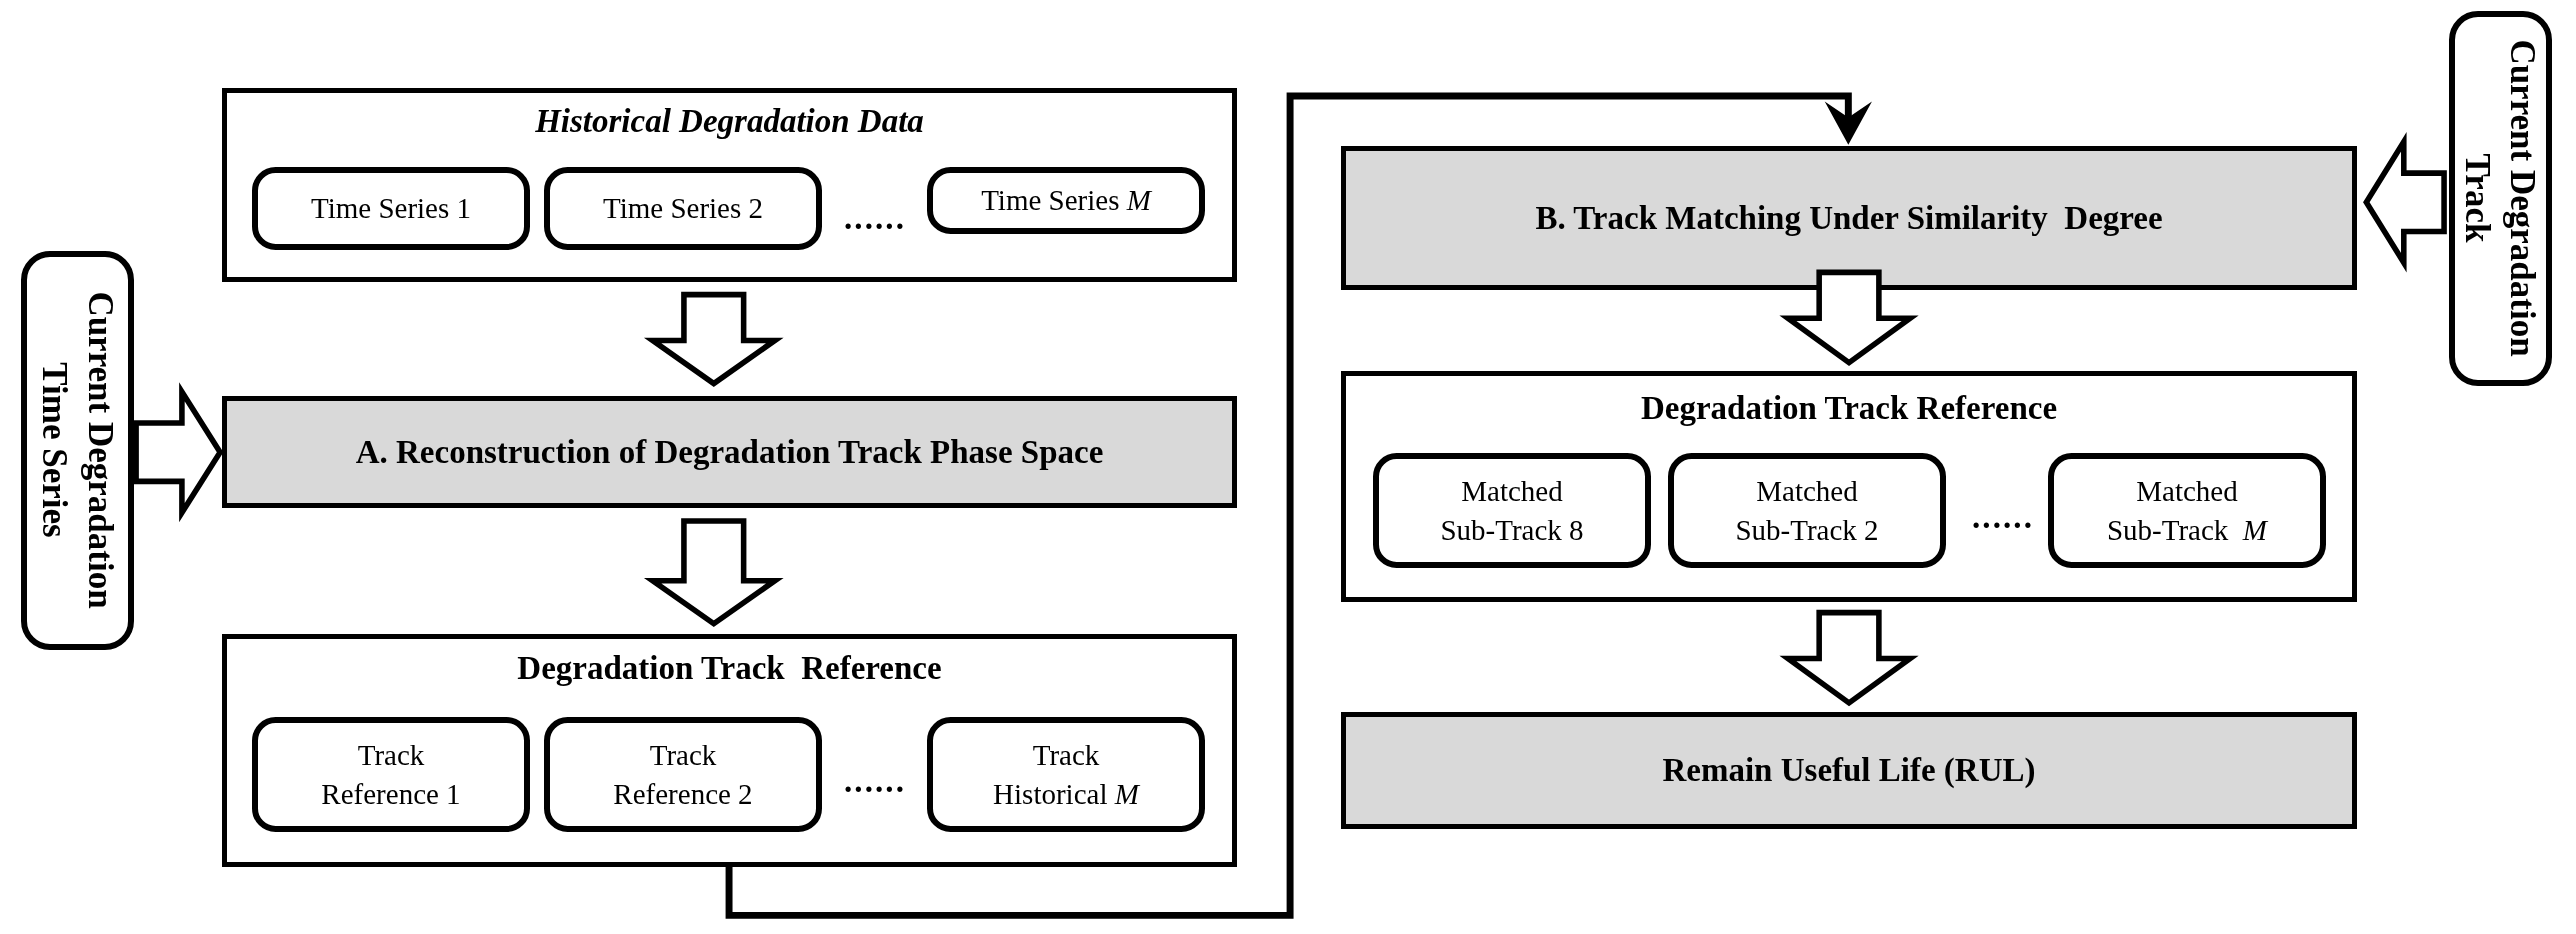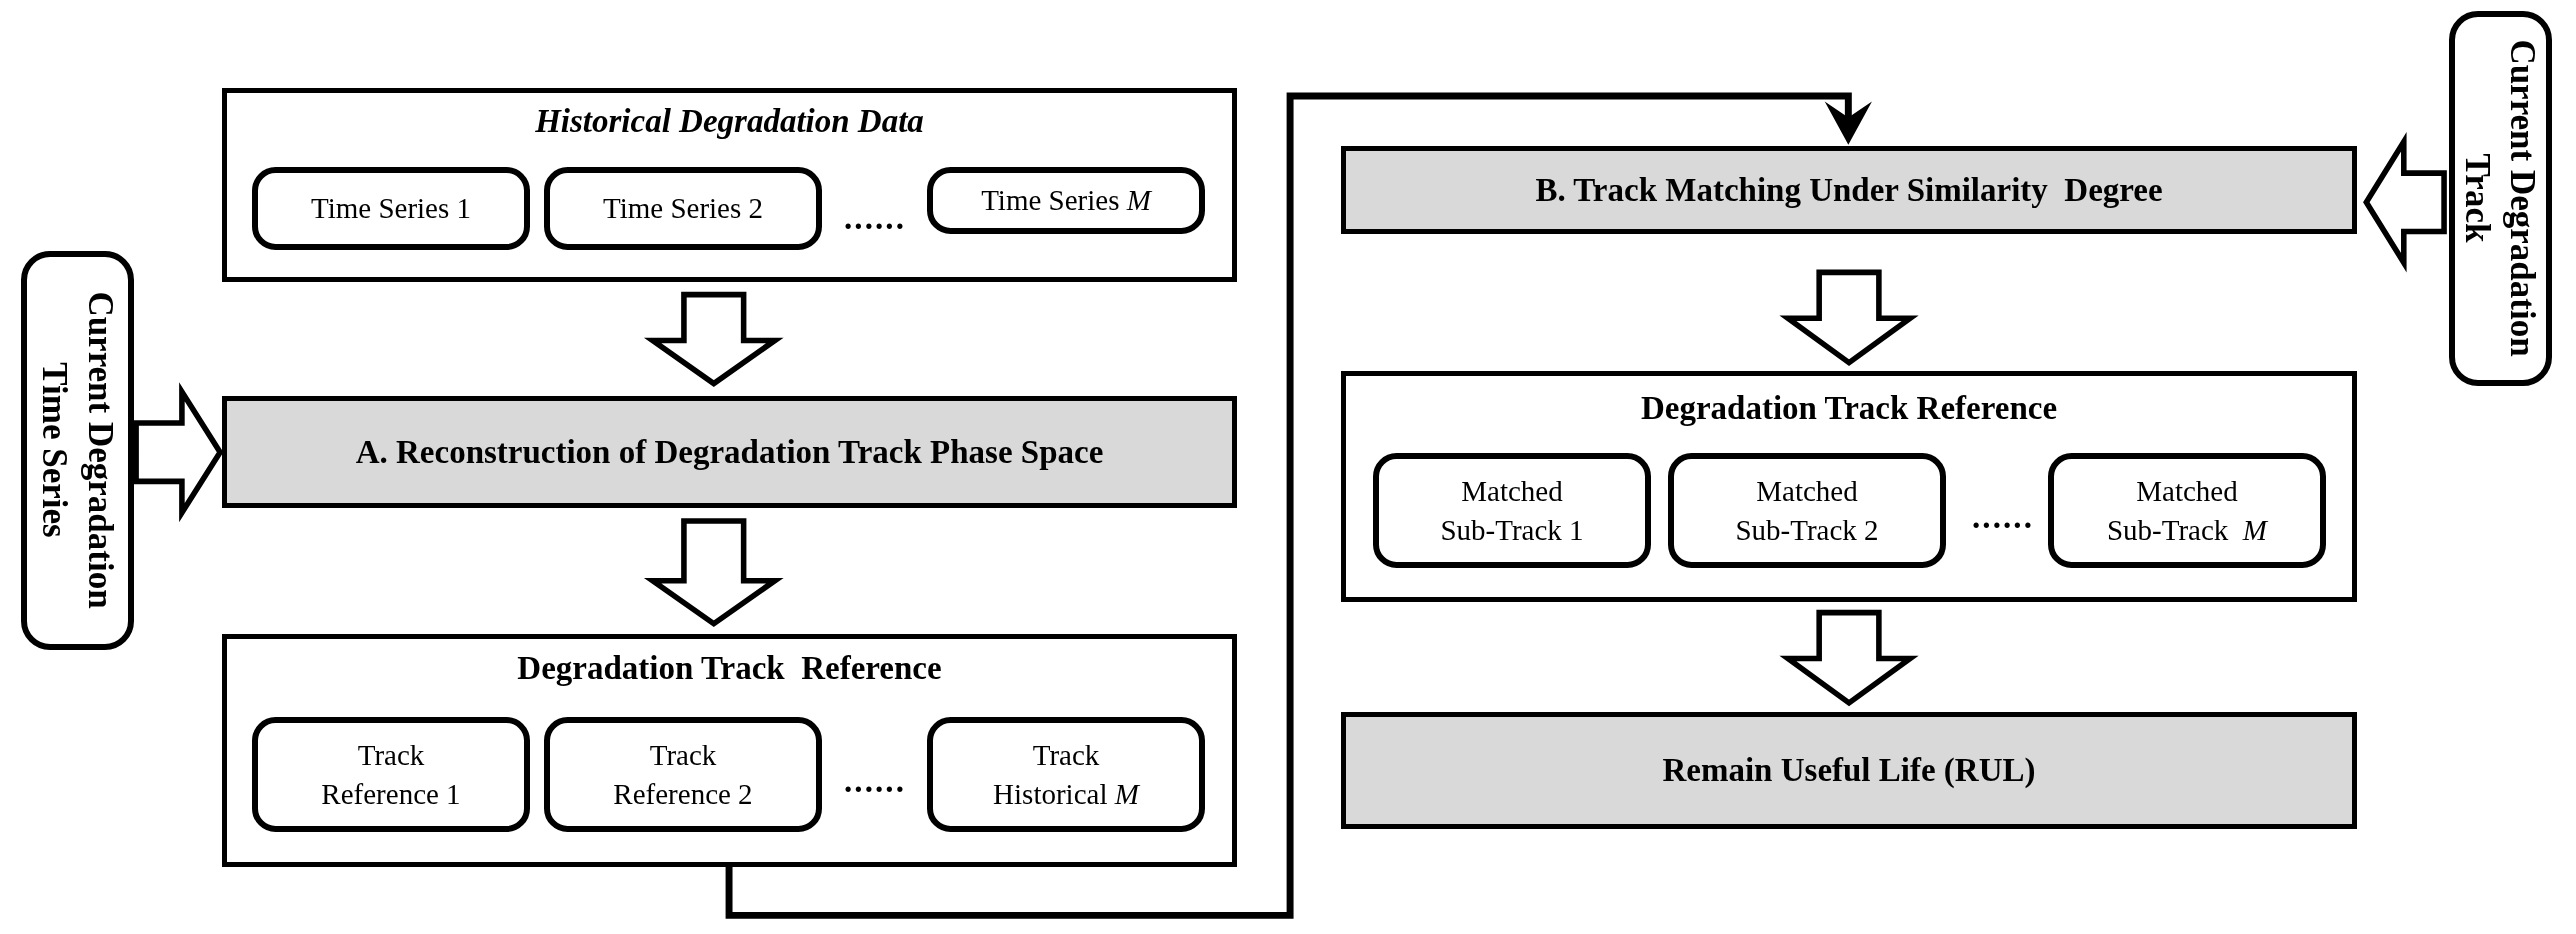--- a/index.html
+++ b/index.html
@@ -60,29 +60,29 @@
     <span><span>Track</span><br><span>Reference 1</span></span>
   </div>
   <div class="abs pill center item" style="left:544px; top:717px; width:278px; height:115px;">
     <span><span>Track</span><br><span>Reference 2</span></span>
   </div>
   <div class="abs center dots" style="left:823px; top:757px; width:104px; height:49px;">......</div>
   <div class="abs pill center item" style="left:927px; top:717px; width:278px; height:115px;">
     <span><span>Track</span><br><span>Historical </span><span class="it">M</span></span>
   </div>
 
-  <div class="abs box gray center hdr" style="left:1341px; top:146px; width:1016px; height:88px;">
+  <div class="abs box gray center hdr" style="left:1341px; top:146px; width:1016px; height:144px;">
     <span>B. Track Matching Under Similarity  Degree</span>
   </div>
 
   <div class="abs box" style="left:1341px; top:371px; width:1016px; height:231px;"></div>
   <div class="abs center hdr" style="left:1341px; top:386px; width:1016px; height:44px;">Degradation Track Reference</div>
 
   <div class="abs pill center item" style="left:1373px; top:453px; width:278px; height:115px;">
-    <span><span>Matched</span><br><span>Sub-Track 1</span></span>
+    <span><span>Matched</span><br><span>Sub-Track 8</span></span>
   </div>
   <div class="abs pill center item" style="left:1668px; top:453px; width:278px; height:115px;">
     <span><span>Matched</span><br><span>Sub-Track 2</span></span>
   </div>
   <div class="abs center dots" style="left:1951px; top:493px; width:104px; height:49px;">......</div>
   <div class="abs pill center item" style="left:2048px; top:453px; width:278px; height:115px;">
     <span><span>Matched</span><br><span>Sub-Track  </span><span class="it">M</span></span>
   </div>
 
   <div class="abs box gray center hdr" style="left:1341px; top:712px; width:1016px; height:117px;">

